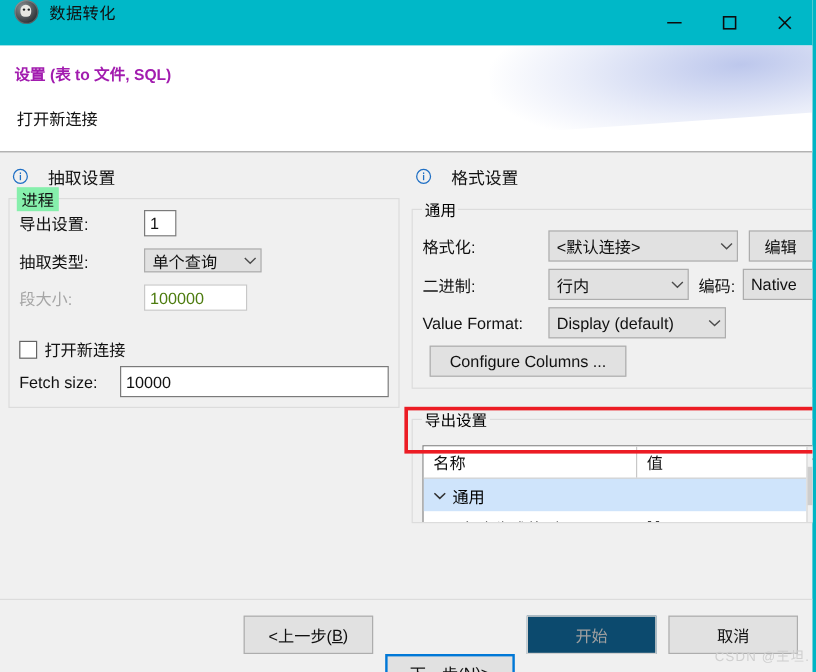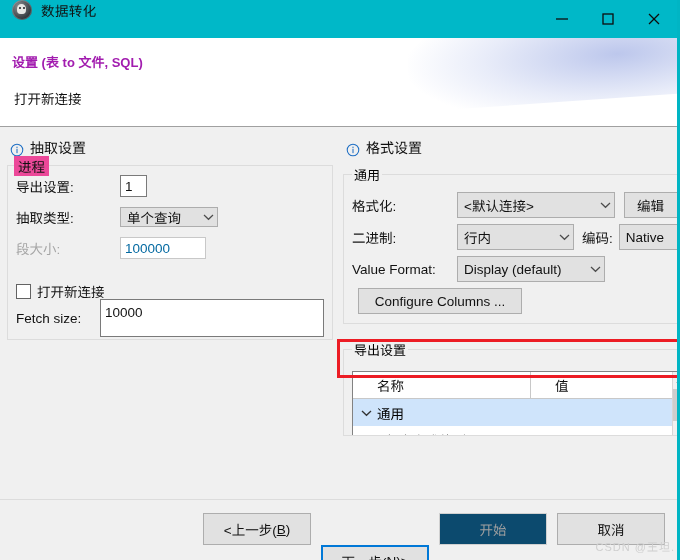--- a/index.html
+++ b/index.html
@@ -63,48 +63,48 @@
     position:absolute;left:14px;top:50px;font-size:13.5px;color:#111;
   }
 
   
   .body{position:relative;height:calc(560px - 38px - 89px);}
   .columns{display:flex;padding-top:10px;}
   .col-left{width:337px;position:relative;}
   .col-right{flex:1;position:relative;}
 
   .section-title{
-    display:flex;align-items:flex-end;gap:6px;
+    display:flex;align-items:center;gap:16px;
     margin:0 0 3px 10px;font-size:14px;color:#111;
   }
   .info-icon{width:14px;height:14px;flex:0 0 auto;}
 
   .group{
     position:relative;
     margin:8px 3px 0 7px;
     border:1px solid #dcdcdc;
     padding:8px 8px 9px 8px;
     background:transparent;
   }
   .group > legend{
-    position:absolute;top:-10px;left:6px;background:#ec4899;
+    position:absolute;top:-10px;left:6px;background:#86efac;
     padding:0 4px;font-size:13.5px;color:#111;
   }
 
   .row{display:flex;align-items:center;margin-bottom:7px;height:24px;}
   .row:last-child{margin-bottom:0;}
   .lbl{font-size:13.5px;color:#111;white-space:nowrap;}
   .lbl.dim{color:#a6a6a6;}
 
   .tbox{
     height:22px;border:1px solid #7a7a7a;background:#fff;
     font-family:"Liberation Sans",sans-serif;font-size:13.5px;color:#111;
     padding:0 4px;line-height:22px;box-sizing:border-box;
   }
-  .tbox.dim{color:#0369a1;border-color:#c8c8c8;background:#fff;}
+  .tbox.dim{color:#4d7c0f;border-color:#c8c8c8;background:#fff;}
 
   .combo{
     height:20px;border:1px solid #adadad;background:#e1e1e1;
     display:flex;align-items:center;justify-content:space-between;
     padding:0 3px 0 6px;box-sizing:border-box;font-size:13.5px;color:#111;
     white-space:nowrap;
   }
   .combo .cv{overflow:hidden;}
   .chev{margin-left:8px;flex:0 0 auto;opacity:.85;}
 
@@ -132,21 +132,21 @@
   }
 
   
   .tablewrap{
     margin-top:4px;border:1px solid #828282;background:#fff;
     height:82px;overflow:hidden;position:relative;
     display:flex;
   }
   .tbl{flex:1;min-width:0;}
   .thead{display:flex;border-bottom:1px solid #c8c8c8;height:26px;background:#fff;}
-  .th{font-size:13.5px;color:#111;display:flex;align-items:center;padding-left:24px;}
+  .th{font-size:13.5px;color:#111;display:flex;align-items:center;padding-left:8px;}
   .th.n{width:178px;border-right:1px solid #c8c8c8;box-sizing:border-box;}
   .trow{display:flex;height:27px;align-items:center;font-size:13.5px;}
   .trow.sel{background:#cfe4fb;}
   .tc-name{width:178px;display:flex;align-items:center;padding-left:6px;box-sizing:border-box;}
   .tc-val{padding-left:8px;}
   .indent{padding-left:32px;}
   .twisty{width:14px;display:inline-flex;justify-content:center;margin-right:4px;}
   .sbar{
     width:17px;background:#f0f0f0;border-left:1px solid #d6d6d6;
     display:flex;flex-direction:column;align-items:center;
@@ -248,21 +248,21 @@
           </div>
 
           <div class="cbrow" style="margin-top:20px">
             <span class="cbox"></span>
             <span class="lbl">打开新连接</span>
           </div>
 
 
           <div class="row" style="margin-top:2px;margin-bottom:0">
             <span class="lbl" style="width:84px">Fetch size:</span>
-            <div class="tbox" style="width:224px;height:38px;line-height:26px">10000</div>
+            <div class="tbox" style="width:224px;height:26px;line-height:26px">10000</div>
           </div>
         </fieldset>
       </div>
 
       <div class="col-right">
 
         <div class="section-title">
           <svg class="info-icon" viewBox="0 0 16 16">
             <circle cx="8" cy="8" r="6.6" fill="none" stroke="#1f6fc4" stroke-width="1.2"></circle>
             <rect x="7.4" y="6.6" width="1.2" height="5" fill="#1f6fc4"></rect>

